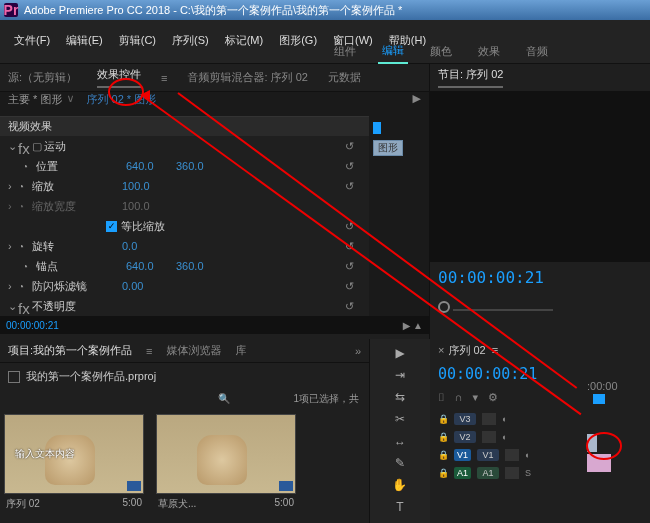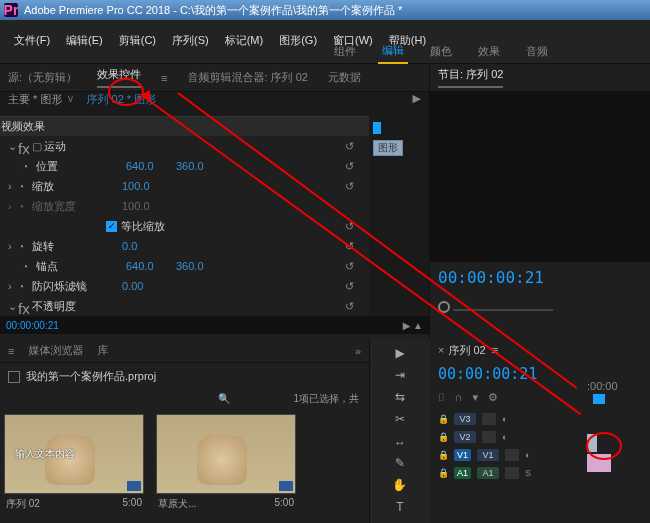--- a/index.html
+++ b/index.html
@@ -3,33 +3,33 @@
 <meta charset="utf-8">
 <style>
 * { margin: 0; padding: 0; box-sizing: border-box; font-family: "Microsoft YaHei", sans-serif; }
 body { width: 650px; height: 523px; background: #232323; color: #ccc; font-size: 11px; overflow: hidden; position: relative; }
 .titlebar { height: 20px; background: linear-gradient(#6a9fd4, #3b6ea5); display: flex; align-items: center; padding: 0 4px; color: #fff; font-size: 11px; }
 .titlebar .logo { width: 14px; height: 14px; background: #2a0040; color: #e6a; display: flex; align-items: center; justify-content: center; font-size: 14px; font-weight: bold; margin-right: 6px; border-radius: 2px; }
 .menubar { height: 20px; background: #232323; display: flex; padding: 0 6px; }
 .menubar span { padding: 13px 8px; color: #ddd; cursor: default; }
 .tabbar { height: 24px; display: flex; border-bottom: 1px solid #111; padding-left: 330px; gap: 18px; align-items: center; }
 .tabbar span { color: #888; padding: 4px 4px; cursor: default; }
-.tabbar .active { color: #1a9fff; border-bottom: 2px solid #eab308; }
+.tabbar .active { color: #1a9fff; border-bottom: 2px solid #5eead4; }
 .panel-layout { display: flex; height: 275px; }
 .left-panel { width: 430px; background: #1f1f1f; border-right: 1px solid #111; }
 .right-panel { flex: 1; background: #1f1f1f; }
 .subtabs { height: 28px; display: flex; align-items: center; padding: 0 8px; gap: 20px; border-bottom: 1px solid #111; }
 .subtabs span { color: #888; }
 .subtabs .active { color: #ddd; border-bottom: 2px solid #666; padding-bottom: 4px; }
 .subtabs .ham { color: #888; }
 .effect-header { height: 24px; display: flex; align-items: flex-start; padding: 0 8px; background: #1a1a1a; }
 .effect-header .label { color: #999; }
 .effect-header .seq { color: #3a7fc0; margin-left: 8px; }
 .effect-header .play { margin-left: auto; color: #888; }
-.effect-section { height: 20px; display: flex; align-items: center; padding: 0 1px; background: #2a2a2a; border-top: 1px solid #333; }
+.effect-section { height: 20px; display: flex; align-items: center; padding: 0 8px; background: #2a2a2a; border-top: 1px solid #333; }
 .effect-row { height: 20px; display: flex; align-items: center; padding: 0 8px; }
 .effect-row .indent { width: 14px; }
 .effect-row .caret { width: 10px; color: #999; }
 .effect-row .fx { width: 14px; height: 12px; color: #999; font-size: 15px; }
 .effect-row .kf { width: 14px; color: #999; font-size: 10px; }
 .effect-row .name { width: 90px; color: #ccc; }
 .effect-row .val { color: #3a8fd0; width: 50px; }
 .effect-row .reset { margin-left: auto; color: #888; width: 16px; }
 .effect-row .dim { color: #666; }
 .checkbox { width: 11px; height: 11px; background: #1a9fff; color: #000; display: inline-flex; align-items: center; justify-content: center; font-size: 9px; margin-right: 4px; }
@@ -219,20 +219,21 @@
     <div style="padding:8px">
       <div style="width:12px;height:12px;border:2px solid #888;border-radius:50%;display:inline-block"></div>
       <div style="display:inline-block;width:100px;height:2px;background:#444;vertical-align:middle"></div>
     </div>
   </div>
 </div>
 
 <div class="bottom-layout">
   <div class="project-panel">
     <div class="proj-tabs">
+      <span class="active">项目:我的第一个案例作品</span>
       <span class="ham">≡</span>
       <span>媒体浏览器</span>
       <span>库</span>
       <span style="margin-left:auto">»</span>
     </div>
     <div class="proj-name">
       <span class="icon"></span>
       <span>我的第一个案例作品.prproj</span>
     </div>
     <div class="proj-status">

